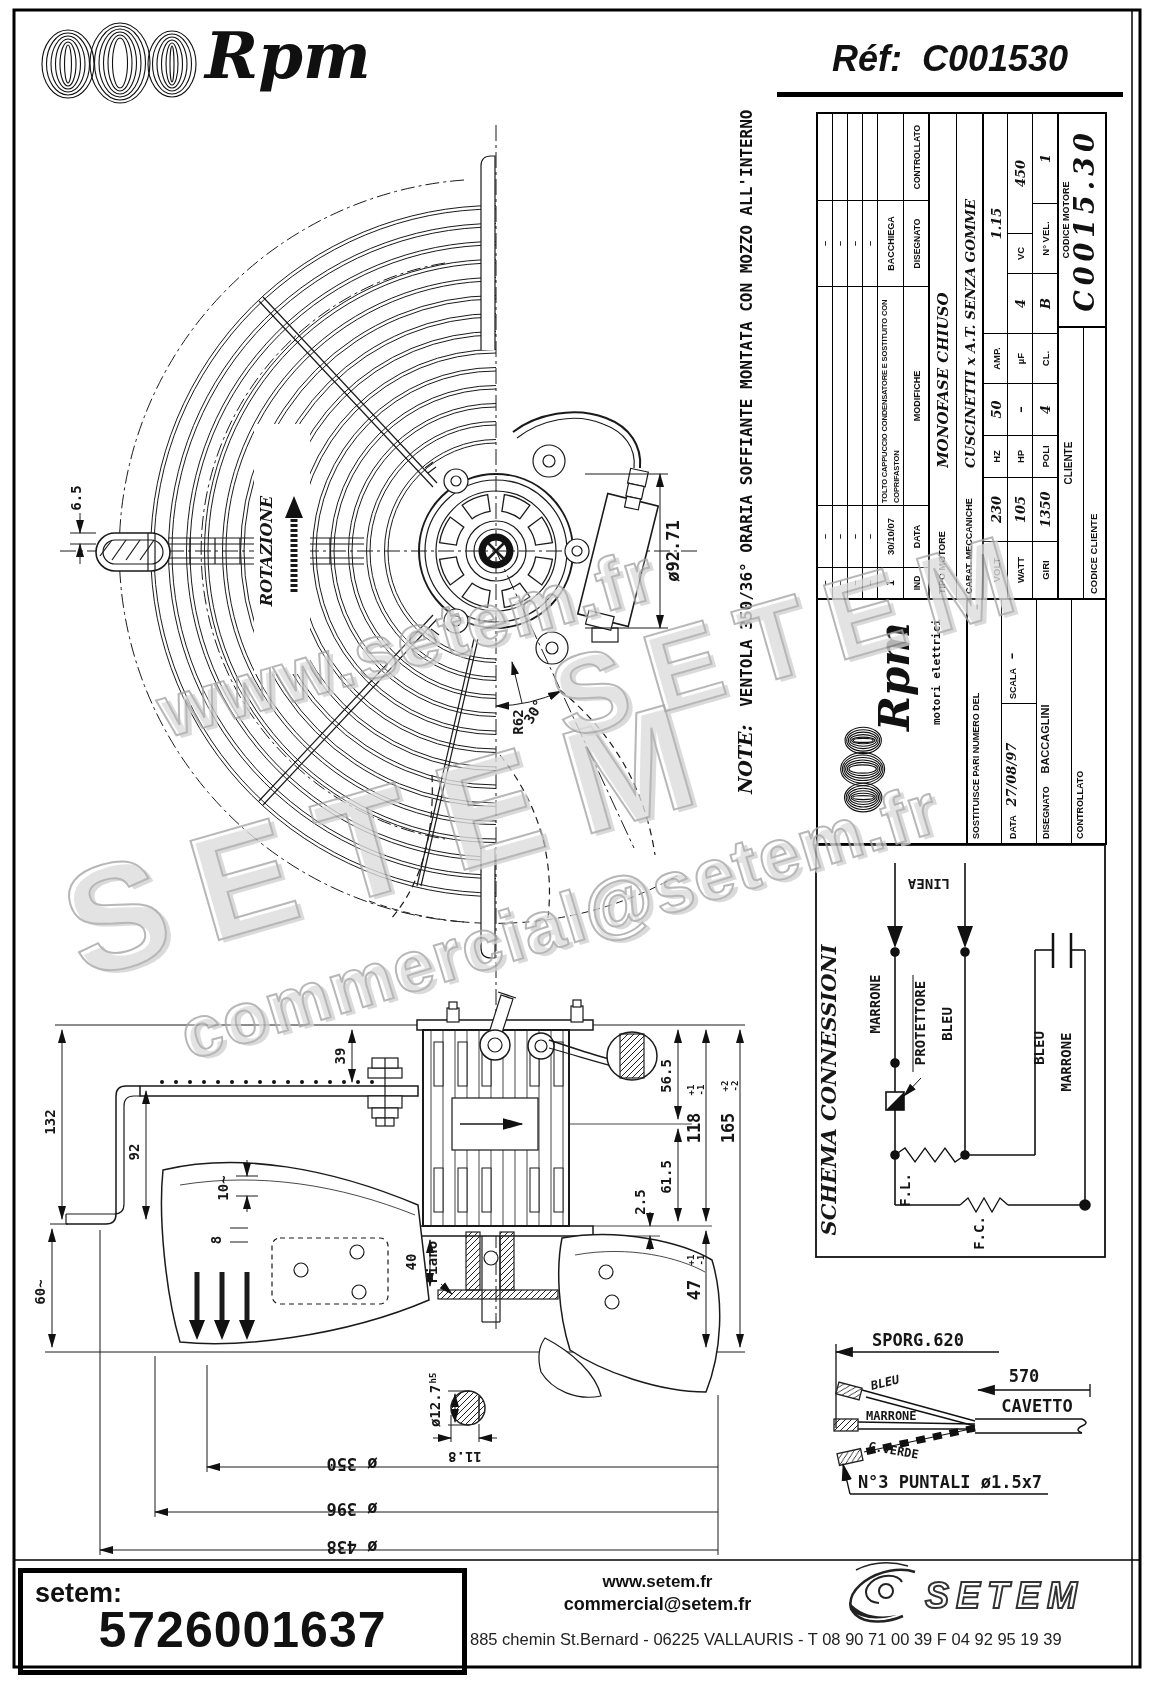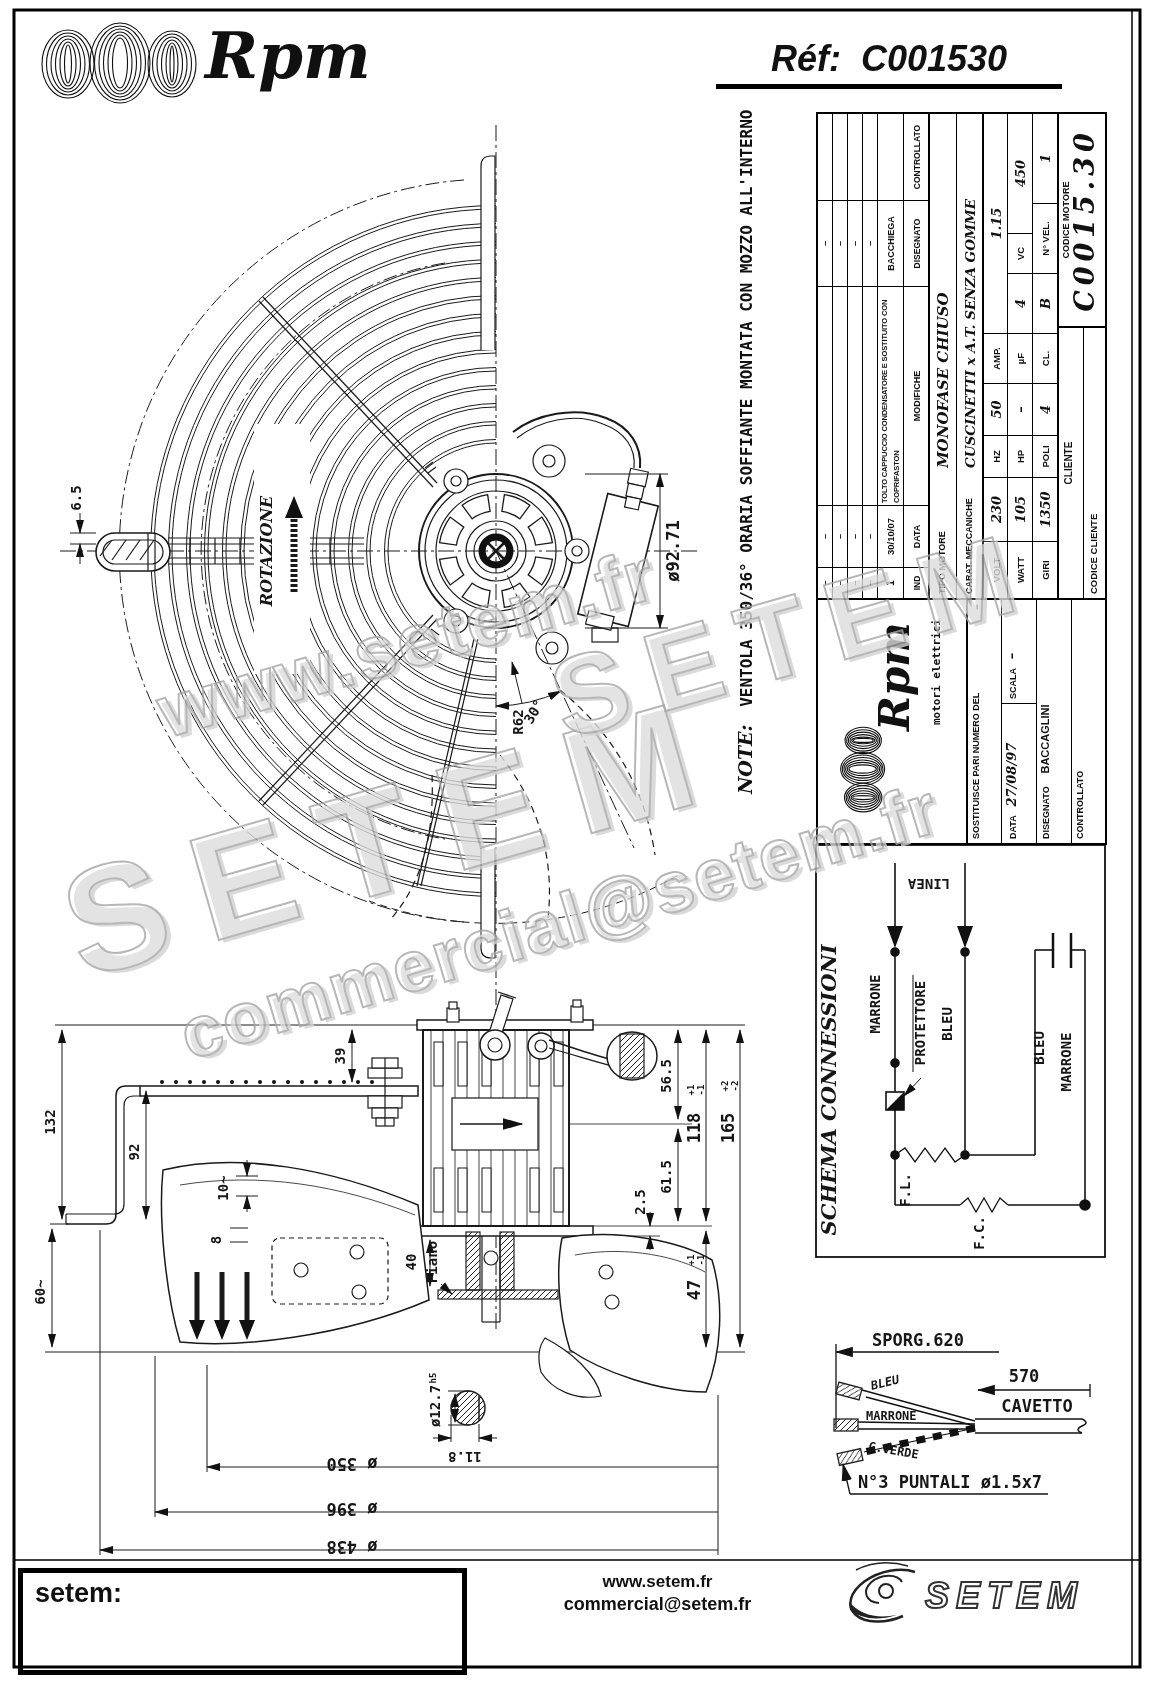--- a/index.html
+++ b/index.html
@@ -7,22 +7,22 @@
          font-family:"Liberation Sans",sans-serif;color:#111;}
   svg text{fill:#161616;}
   .t  {font-family:"DejaVu Sans Mono",monospace;font-weight:bold;font-size:16px;}
   .ts {font-family:"DejaVu Sans Mono",monospace;font-weight:bold;font-size:14px;}
   .tt {font-family:"DejaVu Sans Mono",monospace;font-weight:bold;font-size:9px;}
   .big{font-family:"DejaVu Sans Mono",monospace;font-weight:bold;font-size:17px;}
   .ser{font-family:"DejaVu Serif",serif;font-weight:bold;font-style:italic;}
   
   #brand{position:absolute;left:205px;top:18px;font-family:"DejaVu Serif",serif;
          font-style:italic;font-weight:bold;font-size:64px;color:#101010;}
-  #refblk{position:absolute;left:716px;top:38px;width:346px;border-bottom:5px solid #000;
-          padding-bottom:4px;font-style:italic;font-weight:bold;font-size:36px;text-align:center;}
+  #refblk{position:absolute;left:777px;top:38px;width:346px;border-bottom:5px solid #000;
+          padding-bottom:12px;font-style:italic;font-weight:bold;font-size:36px;text-align:center;}
   
   #note{position:absolute;left:734px;top:112px;width:682px;height:25px;
         transform-origin:0 0;transform:rotate(-90deg) translateX(-682px);
         white-space:nowrap;font-family:"DejaVu Sans Mono",monospace;font-weight:bold;font-size:16px;}
   #note .nl{font-family:"DejaVu Serif",serif;font-style:italic;font-size:19px;margin-right:8px;}
   #tblock{position:absolute;left:816px;top:112px;width:733px;height:291px;
           transform-origin:0 0;transform:rotate(-90deg) translateX(-733px);
           border:2px solid #000;box-sizing:border-box;background:transparent;}
   #tblock *{box-sizing:border-box;}
   .cell{position:absolute;border-color:#000;border-style:solid;border-width:0;
@@ -650,17 +650,19 @@
     </div>
   </div>
 
   <div class="wm" style="left:150px;top:600px;font-size:74px;letter-spacing:3px;transform:rotate(-16deg);">www.setem.fr</div>
   <div class="wm" style="left:55px;top:750px;font-size:150px;letter-spacing:32px;transform:rotate(-16deg);">SETEM</div>
   <div class="wm" style="left:545px;top:570px;font-size:112px;letter-spacing:22px;transform:rotate(-16deg);">SETEM</div>
   <div class="wm" style="left:165px;top:880px;font-size:72px;letter-spacing:2px;transform:rotate(-17deg);">commercial@setem.fr</div>
 
   <div id="codebox">
     <div id="codelbl">setem:</div>
+    <div id="codeval">5726001637</div>
   </div>
   <div id="site">www.setem.fr</div>
   <div id="email">commercial@setem.fr</div>
+  <div id="addr">885 chemin St.Bernard  -  06225 VALLAURIS  -  T 08 90 71 00 39   F 04 92 95 19 39</div>
   <div id="setemtxt">SETEM</div>
 </div>
 
 </body></html>

